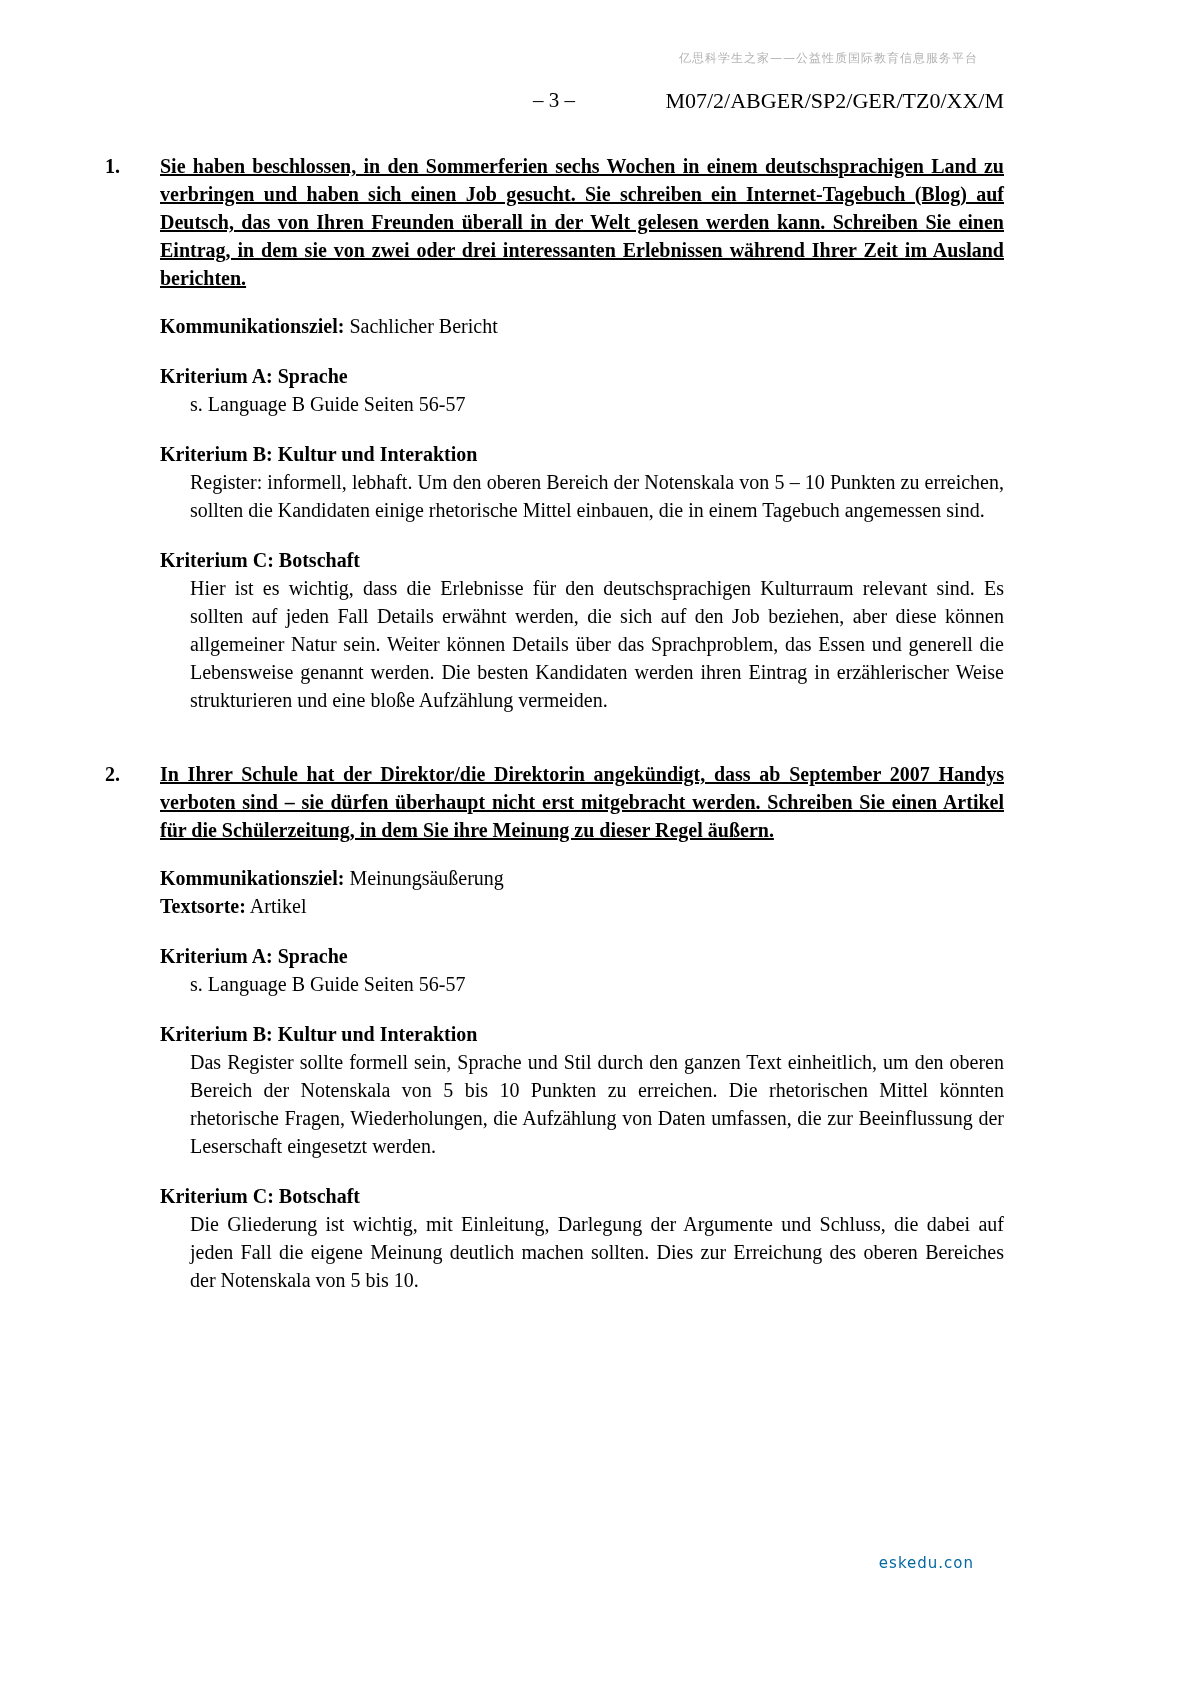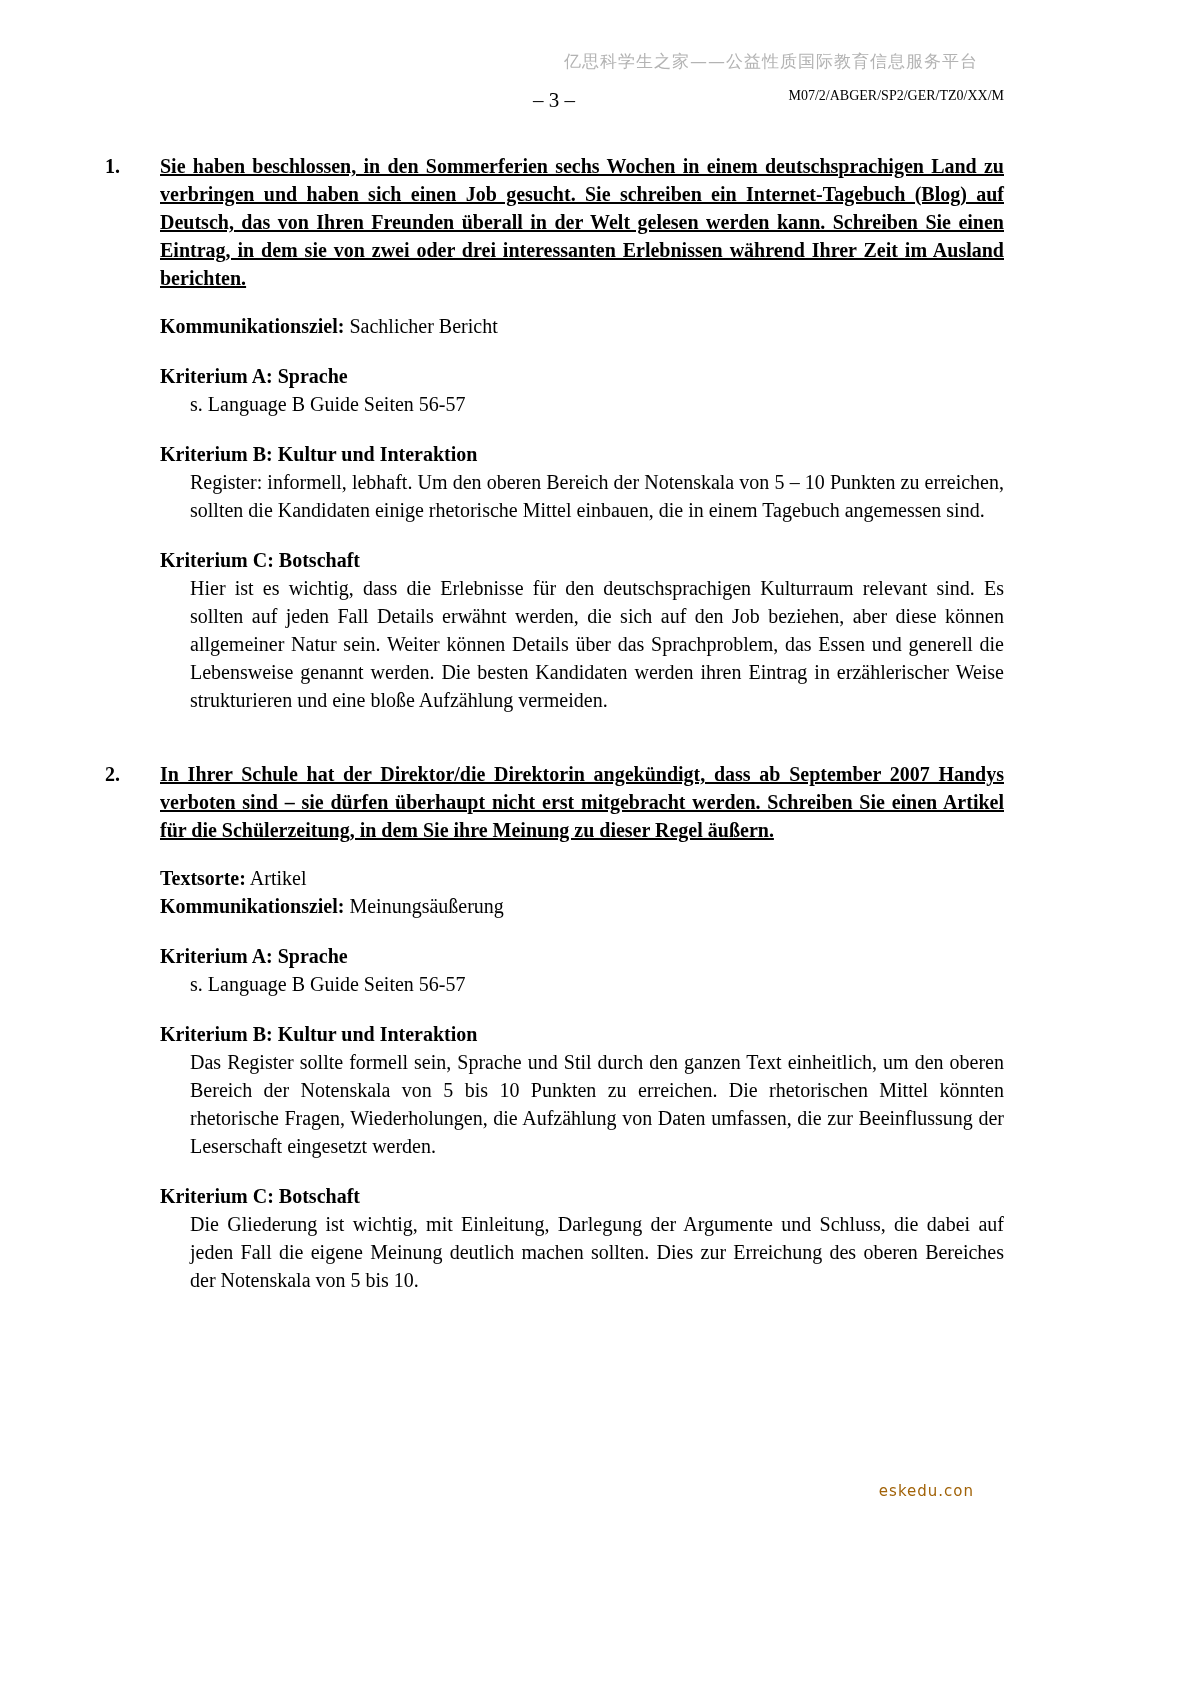--- a/index.html
+++ b/index.html
@@ -6,29 +6,29 @@
   body{
     width:1190px;height:1684px;position:relative;
     font-family:"Liberation Serif","DejaVu Serif",serif;
     color:#000;
   }
   .page{position:relative;width:1190px;height:1684px;overflow:hidden;}
 
   .watermark{
     position:absolute;top:50px;right:212px;
     font-family:"DejaVu Sans","Liberation Sans",sans-serif;
-    font-size:17px;color:#b3b3b3;letter-spacing:1px;
+    font-size:12px;color:#b3b3b3;letter-spacing:1px;
   }
   .page-num{
     position:absolute;top:88px;left:533px;
     font-size:21px;
   }
   .doc-code{
     position:absolute;top:88px;right:186px;
-    font-size:14px;
+    font-size:22px;
   }
 
   .content{
     position:absolute;top:152px;left:105px;right:186px;
   }
   .item{
     display:grid;grid-template-columns:55px 1fr;
     font-size:20px;line-height:28px;
   }
   .item + .item{margin-top:46px;}
@@ -36,23 +36,23 @@
   .bold{font-weight:bold;}
   p{margin:0;}
   .prompt{
     font-weight:bold;text-align:justify;margin-bottom:20px;text-decoration:underline;
   }
   .meta-block p{margin:0;}
   .section{margin-top:22px;}
   .section .crit-body{text-align:justify;margin-left:30px;}
 
   .footer-site{
-    position:absolute;top:1482px;right:216px;
+    position:absolute;top:1554px;right:216px;
     font-family:"DejaVu Sans","Liberation Sans",sans-serif;
-    font-size:15px;color:#a16207;letter-spacing:1px;
+    font-size:15px;color:#0369a1;letter-spacing:1px;
   }
 </style>
 </head>
 <body>
 
 <div class="page">
 
   <div class="watermark">亿思科学生之家——公益性质国际教育信息服务平台</div>
   <div class="page-num">– 3 –</div>
   <div class="doc-code">M07/2/ABGER/SP2/GER/TZ0/XX/M</div>
@@ -84,22 +84,22 @@
         </div>
       </div>
     </div>
 
     <div class="item">
       <div class="item-num">2.</div>
       <div class="item-body">
         <p class="prompt">In Ihrer Schule hat der Direktor/die Direktorin angekündigt, dass ab September 2007 Handys verboten sind – sie dürfen überhaupt nicht erst mitgebracht werden. Schreiben Sie einen Artikel für die Schülerzeitung, in dem Sie ihre Meinung zu dieser Regel äußern.</p>
 
         <div class="meta-block">
+          <p><span class="bold">Kommunikationsziel:</span> <span>Meinungsäußerung</span></p>
           <p><span class="bold">Textsorte:</span> <span>Artikel</span></p>
-          <p><span class="bold">Kommunikationsziel:</span> <span>Meinungsäußerung</span></p>
         </div>
 
         <div class="section">
           <p class="bold crit-head">Kriterium A: Sprache</p>
           <p class="crit-body">s. Language B Guide Seiten 56-57</p>
         </div>
 
         <div class="section">
           <p class="bold crit-head">Kriterium B: Kultur und Interaktion</p>
           <p class="crit-body">Das Register sollte formell sein, Sprache und Stil durch den ganzen Text einheitlich, um den oberen Bereich der Notenskala von 5 bis 10 Punkten zu erreichen.  Die rhetorischen Mittel könnten rhetorische Fragen, Wiederholungen, die Aufzählung von Daten umfassen, die zur Beeinflussung der Leserschaft eingesetzt werden.</p>

